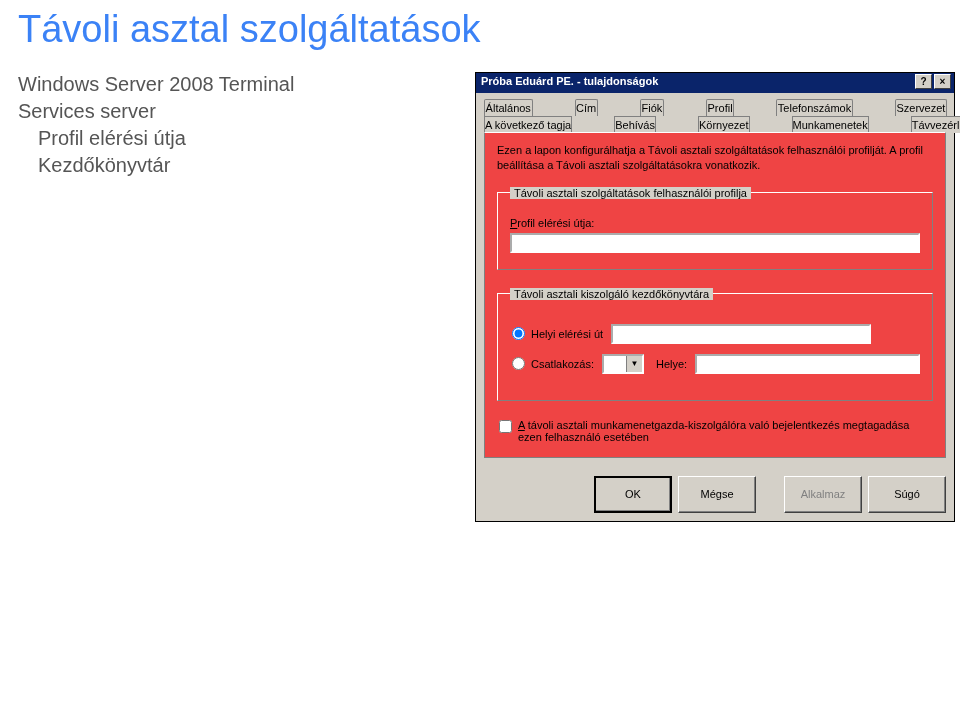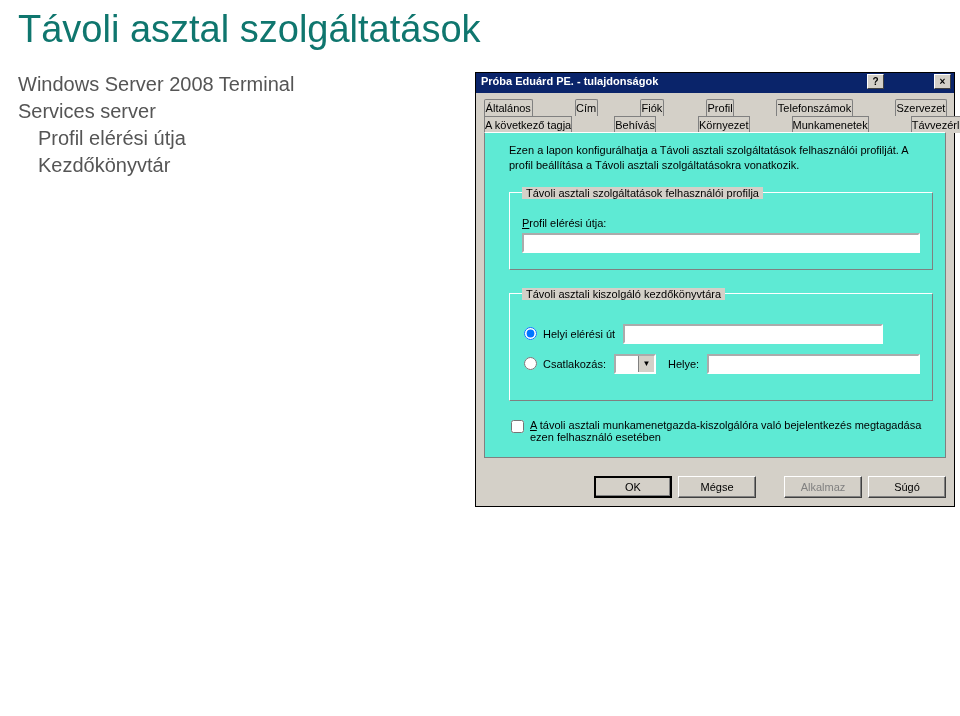--- a/index.html
+++ b/index.html
@@ -2,21 +2,21 @@
 <html><head>
 <meta charset="utf-8">
 <style>
   * { box-sizing: border-box; font-family: Tahoma, Arial, sans-serif; }
   body { margin: 0; padding: 0; width: 960px; height: 716px; background: #fff; }
   
   .page-title {
     font-family: "Segoe UI Light", "Segoe UI", Arial, sans-serif;
     font-size: 38px;
     font-weight: 300;
-    color: #0f766e;
+    color: #3b82f6;
     margin: 8px 0 20px 18px;
   }
   
   .side-text {
     font-family: "Segoe UI Light", "Segoe UI", Arial, sans-serif;
     font-size: 20px;
     font-weight: 300;
     color: #555;
     margin-left: 18px;
     line-height: 1.35;
@@ -34,21 +34,20 @@
   }
   .titlebar {
     background: #0a246a;
     color: #fff;
     height: 20px;
     display: flex;
     align-items: center;
     padding: 0 3px 4px 5px;
     font-size: 11px;
     font-weight: bold;
-    gap: 48px;
   }
   .titlebar .spacer { flex: 1; }
   .titlebtn {
     width: 17px; height: 15px;
     background: #d4d0c8;
     border: 1px solid #fff;
     border-right-color: #404040;
     border-bottom-color: #404040;
     margin-left: 2px;
     font-size: 10px;
@@ -82,23 +81,23 @@
   .tabrow.row1 .tab { border-top-left-radius: 2px; border-top-right-radius: 2px; }
   .tab.active {
     background: #d4d0c8;
     border-bottom: 1px solid #d4d0c8;
     position: relative;
     z-index: 2;
   }
   .tabpanel {
     border: 1px solid #808080;
     border-top: 1px solid #fff;
-    background: #5eead4;
+    background: #ef4444;
     margin-top: -1px;
-    padding: 10px 12px 14px 24px;
+    padding: 10px 12px 14px 12px;
     position: relative;
     z-index: 1;
   }
   
   .desc { font-size: 11px; line-height: 1.35; margin-bottom: 14px; }
   
   fieldset.groupbox {
     border: 1px solid #808080;
     border-top-color: #fff;
     border-left-color: #fff;
@@ -153,21 +152,21 @@
   .btnbar {
     display: flex;
     justify-content: flex-end;
     gap: 6px;
     padding: 8px 8px 8px 8px;
     background: #d4d0c8;
   }
   button.winbtn {
     font-size: 11px;
     width: 78px;
-    height: 22px;
+    height: 37px;
     background: #d4d0c8;
     border: 1px solid #404040;
     border-top-color: #fff;
     border-left-color: #fff;
     box-shadow: inset -1px -1px 0 #808080, inset 1px 1px 0 #d4d0c8;
     cursor: default;
   }
   button.winbtn.disabled { color: #808080; margin-left: 22px; }
   button.winbtn.default { border: 2px solid #000; }
   

